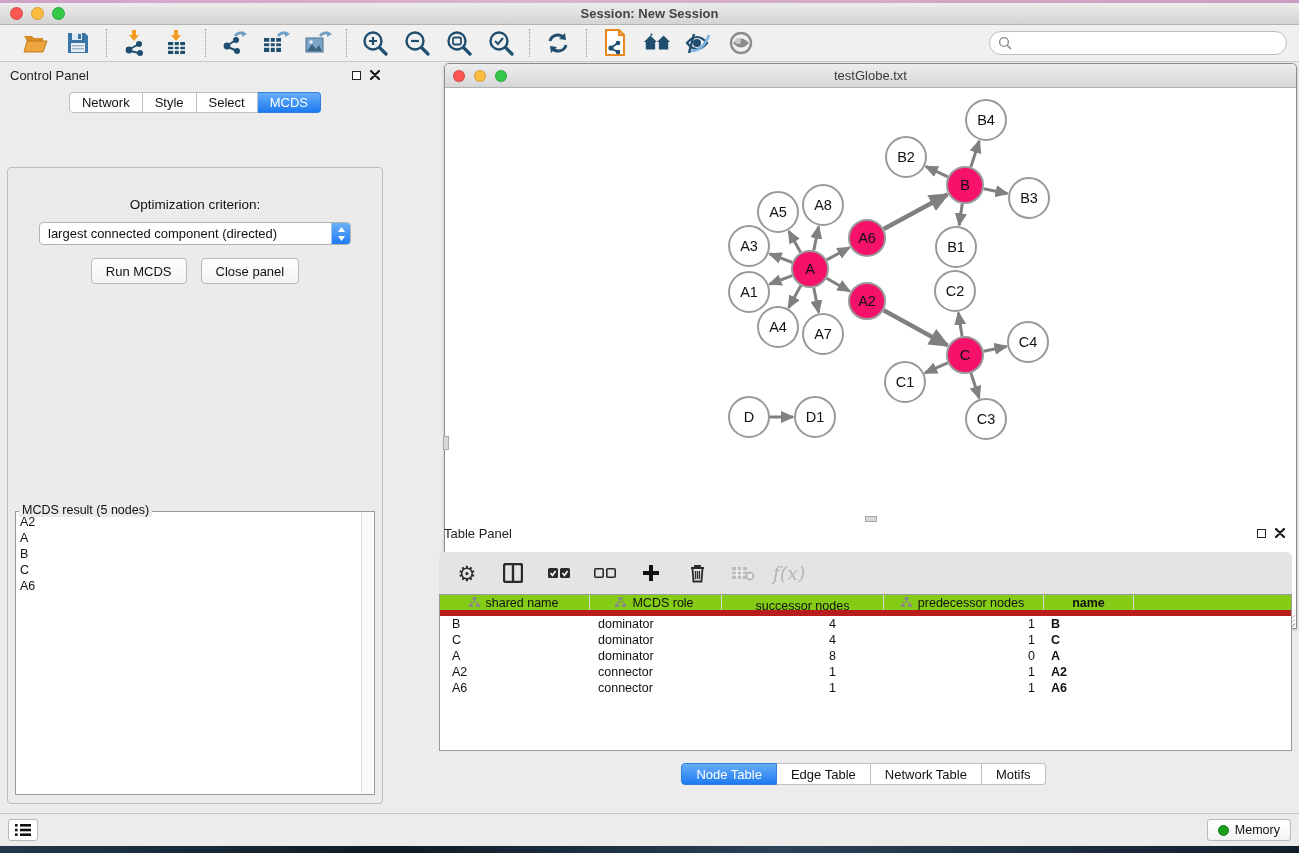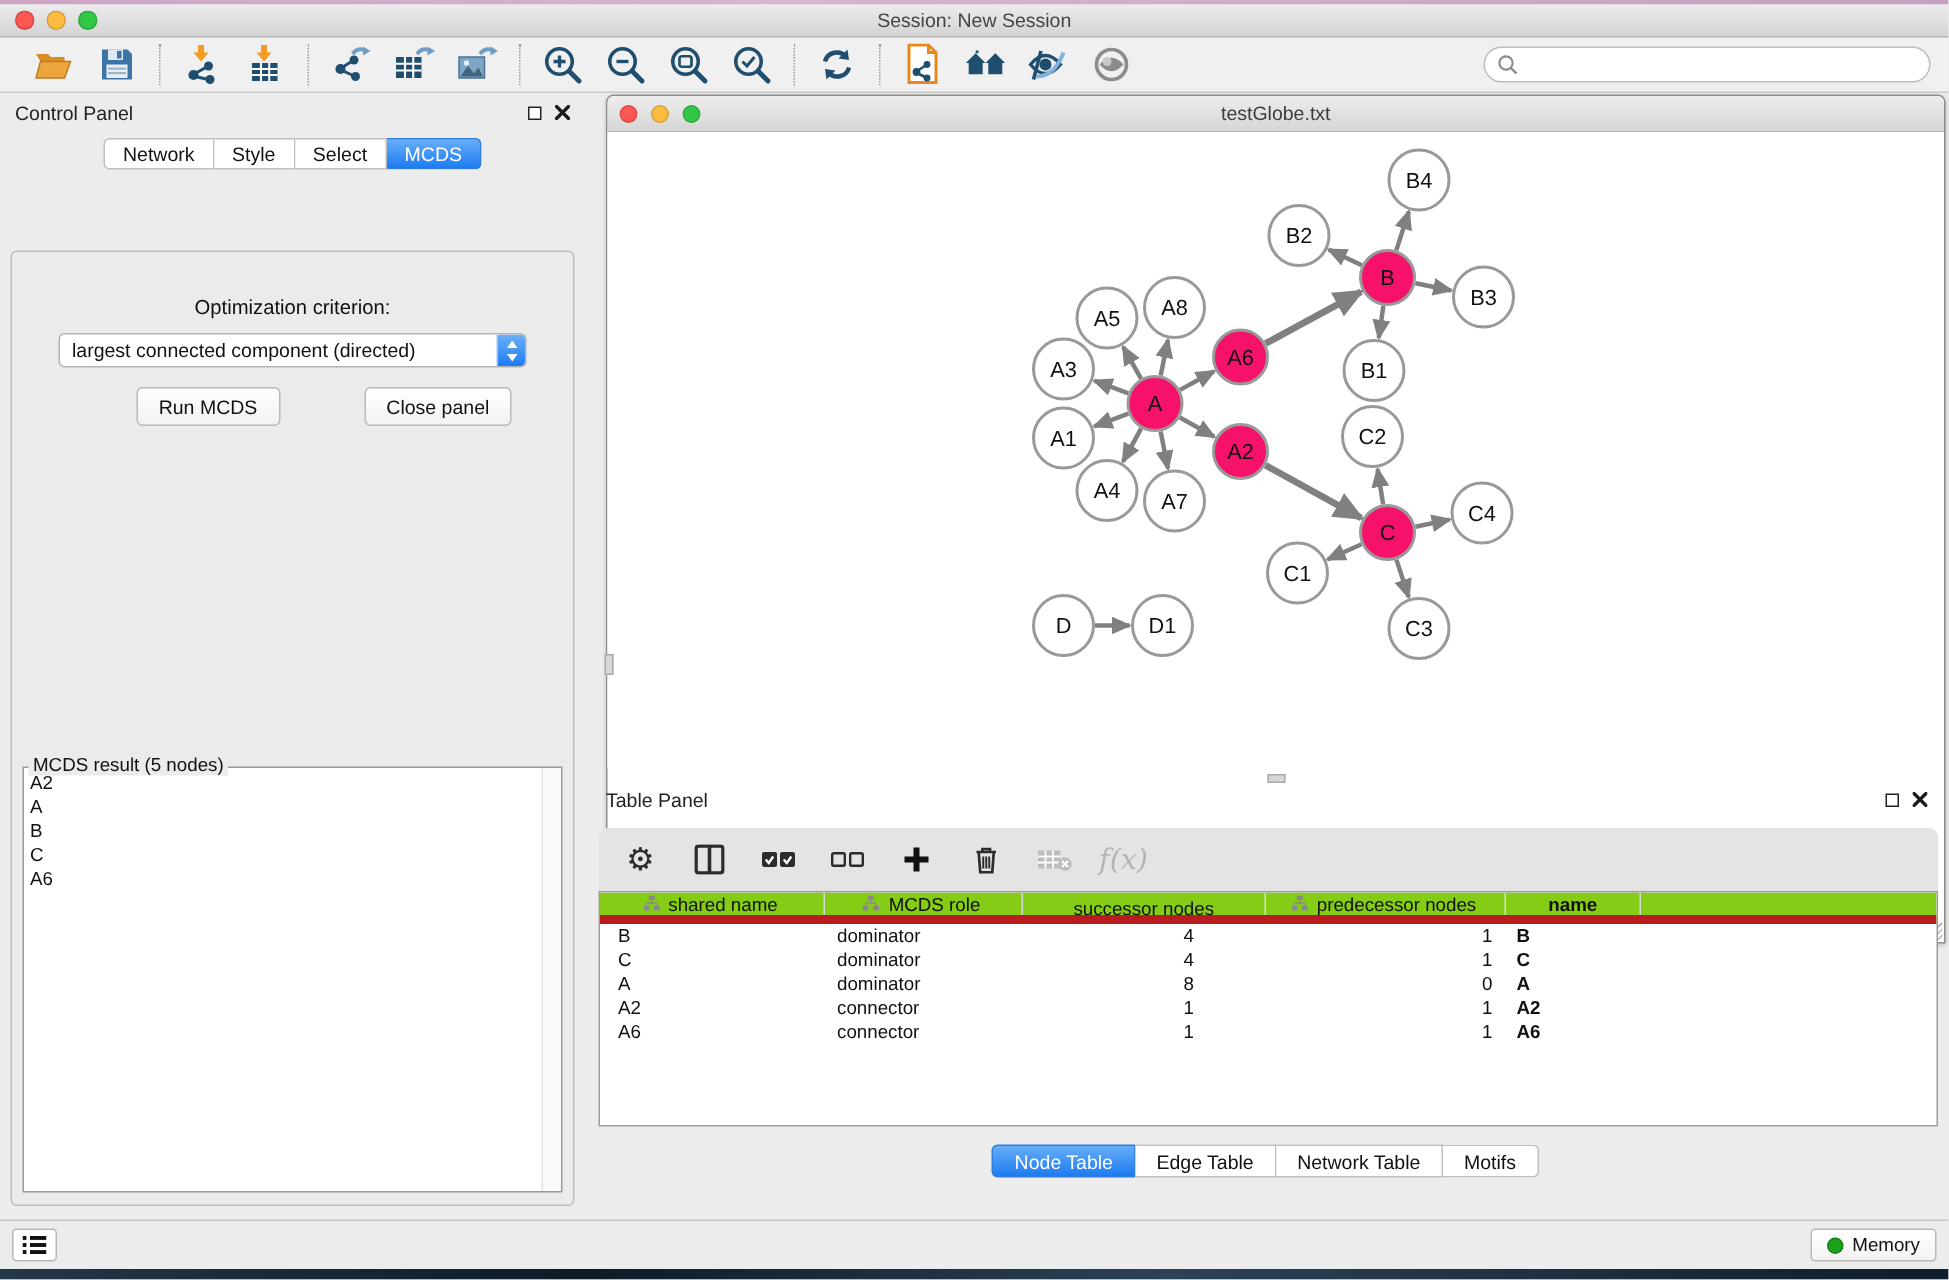--- a/index.html
+++ b/index.html
@@ -11,35 +11,35 @@
   .wp-top { height:3px; background:linear-gradient(90deg,#cda4c6,#d9b3d2 40%,#c79fc0); }
   .wp-bottom { position:absolute; left:0; right:0; bottom:0; height:7px;
     background:linear-gradient(90deg,#23384a,#0d1b26 30%,#2c4258 60%,#101d2a); }
 
   
   .titlebar { position:relative; height:22px; background:linear-gradient(#ececec,#d4d4d4);
     border-bottom:1px solid #b4b4b4; display:flex; align-items:center; }
   .lights { display:flex; gap:8px; margin-left:10px; }
   .light { width:13px; height:13px; border-radius:50%; border:1px solid rgba(0,0,0,.15); }
   .light.red{ background:#fc5753; } .light.yellow{ background:#fdbc40; } .light.green{ background:#33c748; }
-  .tb-title { position:absolute; left:0; right:0; text-align:center; color:#444; font-size:13px; }
+  .tb-title { position:absolute; left:0; right:0; text-align:center; color:#444; font-size:13px;font-weight:bold; }
 
   
   .toolbar { height:37px; background:#f0f0f0; border-bottom:1px solid #c9c9c9;
     display:flex; align-items:center; padding:0 8px; }
   .tb-group { display:flex; align-items:center; gap:14px; padding:0 14px; }
   .tb-group + .tb-group { border-left:1px dotted #9a9a9a; }
   .tb-btn { width:28px; height:28px; display:flex; align-items:center; justify-content:center; cursor:default; }
   .search-wrap { margin-left:auto; margin-right:4px; }
   .search-box { width:298px; height:24px; border:1px solid #bdbdbd; border-radius:12px; background:#fff;
     display:flex; align-items:center; padding:0 8px; }
   .search-box input { border:none; outline:none; flex:1; font:12px "Liberation Sans",sans-serif; background:transparent; margin-left:5px; }
 
   
-  .content { position:relative; height:751px; display:flex; background:#ececec; }
+  .content { position:relative; height:751px; display:flex; background:#ececec;gap:40px; }
 
   
   .cpanel { width:390px; position:relative; }
   .cp-head { height:26px; display:flex; align-items:center; padding:0 10px; }
   .cp-head .hd-title { font-size:13px; color:#222; }
   .hd-icons { margin-left:auto; display:flex; gap:9px; align-items:center; }
   .ic-float { width:9px; height:9px; border:1.5px solid #222; background:#fff; }
   .ic-close svg { display:block; }
   .cp-tabs { position:relative; z-index:2; display:flex; justify-content:center; margin-top:4px; }
   .seg { display:flex; }
@@ -51,21 +51,21 @@
   .cp-pane { position:absolute; left:7px; right:7px; top:115px; bottom:9px;
     border:1px solid #bdbdbd; border-radius:4px; background:#ebebeb; margin-top:-10px; padding-top:10px; }
   .opt-label { text-align:center; margin-top:19px; font-size:13.5px; color:#111; }
   .combo { width:312px; height:23px; margin:10px auto 0; background:#fff; border:1px solid #b3b3b3;
     border-radius:4px; display:flex; align-items:center; overflow:hidden; }
   .combo .combo-text { flex:1; padding-left:8px; font-size:13px; color:#111; white-space:nowrap; }
   .combo .combo-step { width:19px; height:100%; background:linear-gradient(#6cb1f8,#1d7bf5);
     display:flex; align-items:center; justify-content:center; border-left:1px solid #9cc2ee; }
   .btn-row { display:flex; justify-content:center; gap:14px; margin-top:13px; }
   .mac-btn { background:linear-gradient(#ffffff,#f2f2f2); border:1px solid #b9b9b9; border-radius:4px;
-    height:22px; padding:12px 14px; font-size:13px; color:#111; display:flex; align-items:center;margin-left:42px; }
+    height:22px; padding:12px 14px; font-size:13px; color:#111; display:flex; align-items:center; }
   .mcds-fieldset { position:absolute; left:7px; right:7px; top:336px; bottom:8px; }
   .fs-legend { position:absolute; top:-1px; left:4px; background:#ebebeb; padding:0 3px; font-size:12.5px; color:#111; z-index:2;}
   .fs-border { position:absolute; inset:7px 0 0 0; border:1px solid #9a9a9a; }
   .fs-list { position:absolute; inset:8px 1px 1px 1px; background:#fff; display:flex; }
   .fs-items { flex:1; padding:2px 0 0 4px; font-size:12.5px; line-height:16px; color:#111; }
   .fs-scroll { width:13px; background:#fafafa; border-left:1px solid #e2e2e2; }
 
   
   .rightcol { position:relative; flex:1; }
 

